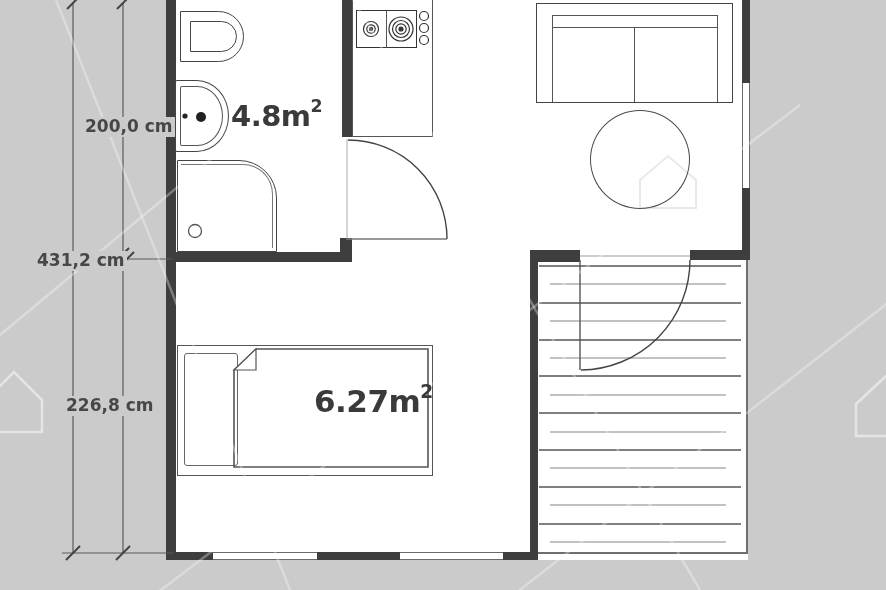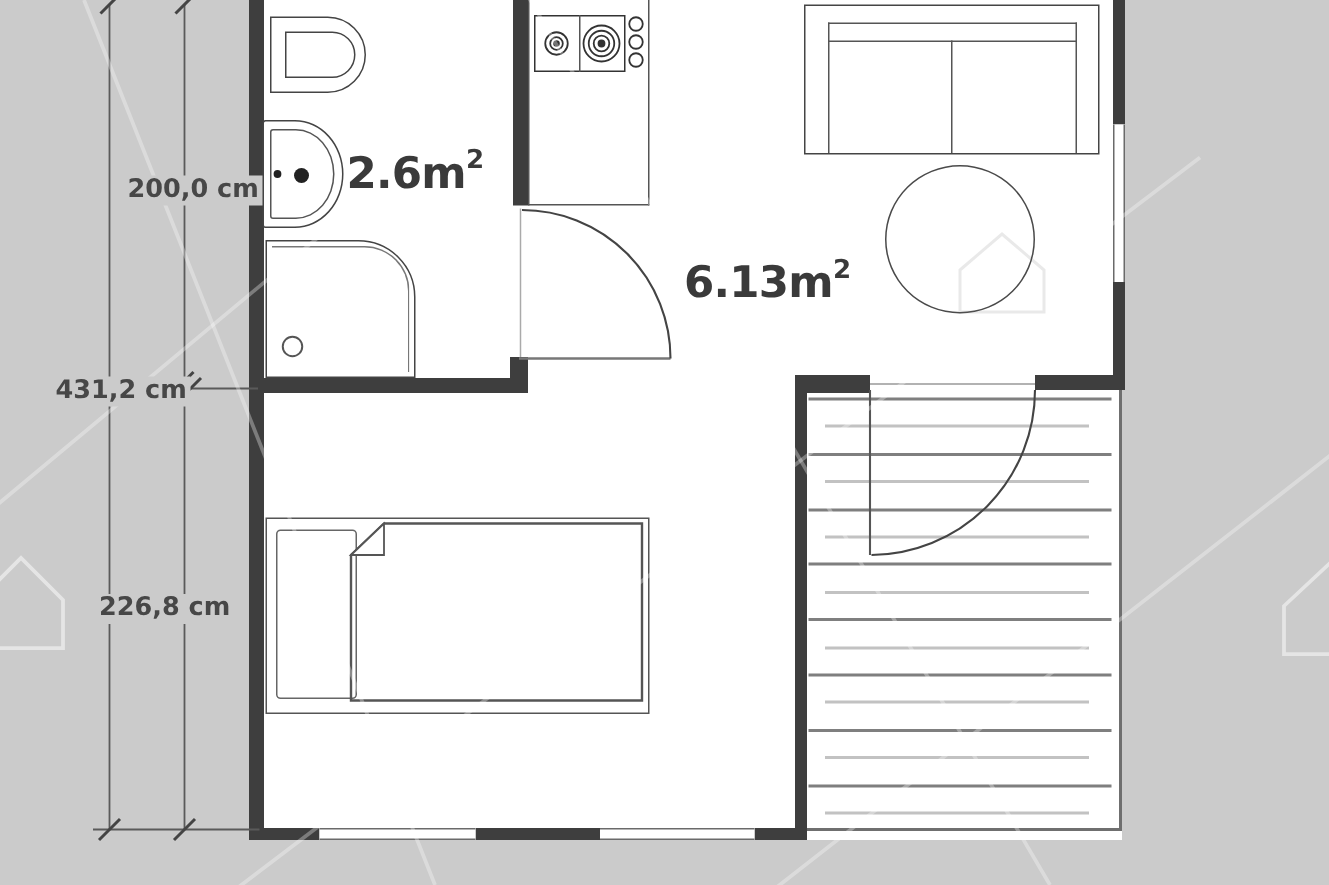--- a/index.html
+++ b/index.html
@@ -163,23 +163,23 @@
       <line x1="95" y1="640" x2="800" y2="105"></line>
       <line x1="430" y1="660" x2="930" y2="270"></line>
       <line x1="330" y1="-40" x2="700" y2="590"></line>
     </g>
     <path d="M -14 400 L 14 372 L 42 400 L 42 432 L -14 432 Z" fill="none" stroke="rgba(255,255,255,0.5)" stroke-width="2.5"></path>
     <path d="M 856 404 L 886 376 L 916 404 L 916 436 L 856 436 Z" fill="none" stroke="rgba(255,255,255,0.5)" stroke-width="2.5"></path>
     <path d="M 640 180 L 668 156 L 696 180 L 696 208 L 640 208 Z" fill="none" stroke="rgba(110,110,110,0.15)" stroke-width="2"></path>
   </svg>
 
   <div class="area-label" style="left:231px;top:100px">
-    <span>2.6m</span><sup>2</sup>
+    <span>4.8m</span><sup>2</sup>
   </div>
-  <div class="area-label" style="left:456px;top:173px">
-    <span>6.13m</span><sup>2</sup>
+  <div class="area-label big" style="left:314px;top:385px">
+    <span>6.27m</span><sup>2</sup>
   </div>
 
   <div class="dim-label" style="left:82px;top:117px">200,0 cm</div>
   <div class="dim-label" style="left:34px;top:251px">431,2 cm</div>
   <div class="dim-label" style="left:63px;top:396px">226,8 cm</div>
 
 </div>
 
 </body></html>

